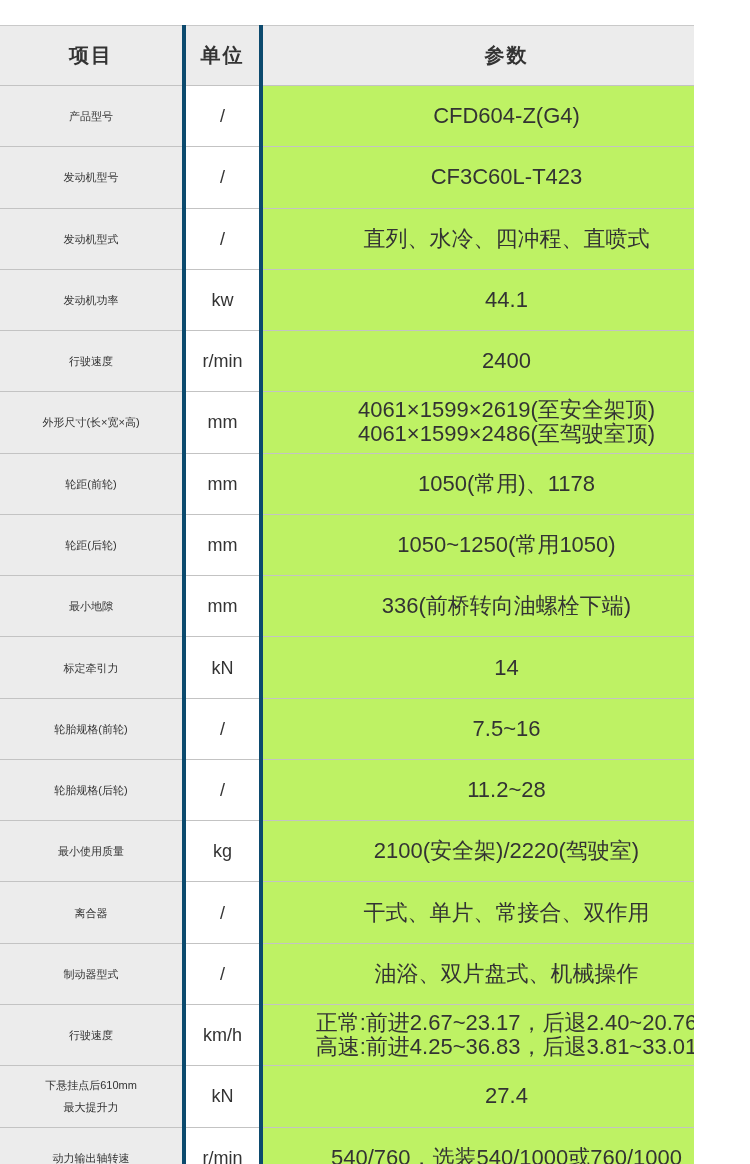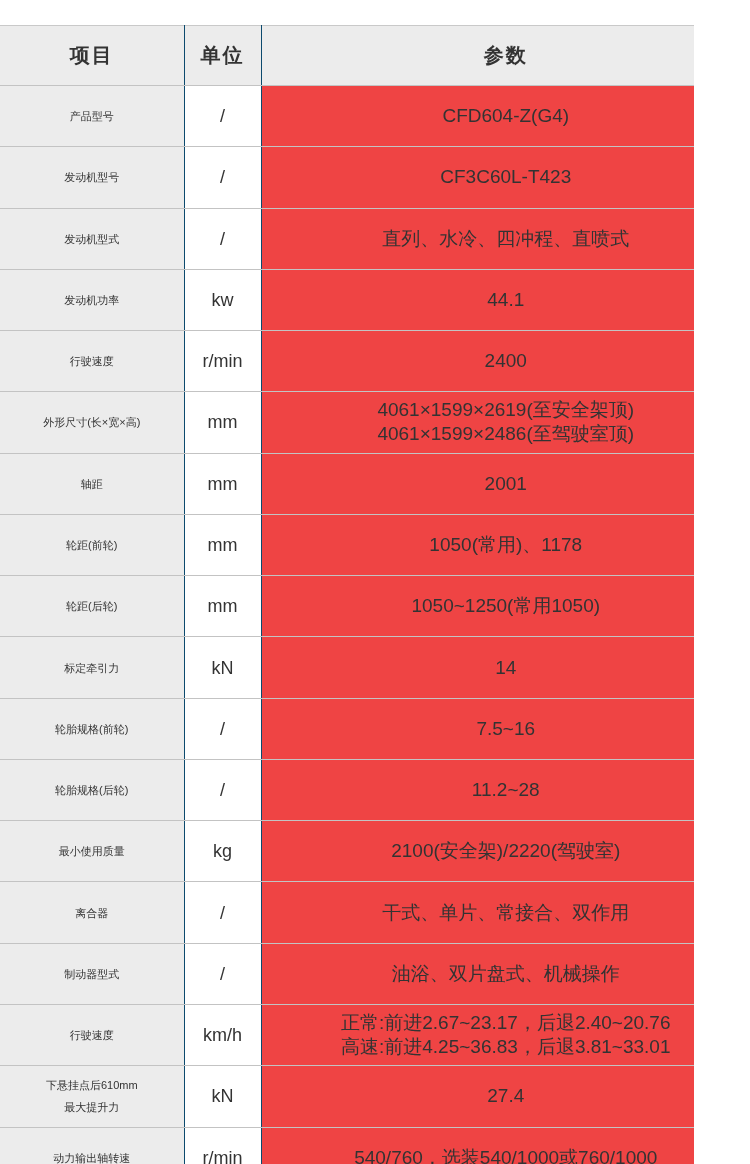--- a/index.html
+++ b/index.html
@@ -28,43 +28,43 @@
     padding: 0 4px;
     text-align: center;
     vertical-align: middle;
     color: #333333;
     white-space: pre-line;
     overflow: hidden;
   }
   
   table.spec-table th + th,
   table.spec-table td + td {
-    border-left: 1px solid #0c4a6e;
+    border-left: 4px solid #0c4a6e;
   }
   thead tr { height: 60px; }
   tbody tr { height: 55.2px; }
   th {
     background: #ececec;
     font-size: 20px;
     font-weight: bold;
     letter-spacing: 2px;
   }
   td.item {
     background: #ececec;
     font-size: 11px;
     line-height: 22px;
   }
   td.unit {
     background: #ffffff;
     font-size: 18px;
     line-height: 22px;
   }
   td.value {
-    background: #ef4444;
-    font-size: 19px;
+    background: #bef264;
+    font-size: 22px;
     line-height: 24px;
   }
 </style>
 </head>
 <body>
 
 <div class="page">
   <table class="spec-table">
     <colgroup>
       <col style="width:184px">
@@ -104,33 +104,33 @@
         <td class="unit">r/min</td>
         <td class="value">2400</td>
       </tr>
       <tr>
         <td class="item">外形尺寸(长×宽×高)</td>
         <td class="unit">mm</td>
         <td class="value">4061×1599×2619(至安全架顶)
 4061×1599×2486(至驾驶室顶)</td>
       </tr>
       <tr>
-        <td class="item">轴距</td>
-        <td class="unit">mm</td>
-        <td class="value">2001</td>
-      </tr>
-      <tr>
         <td class="item">轮距(前轮)</td>
         <td class="unit">mm</td>
         <td class="value">1050(常用)、1178</td>
       </tr>
       <tr>
         <td class="item">轮距(后轮)</td>
         <td class="unit">mm</td>
         <td class="value">1050~1250(常用1050)</td>
+      </tr>
+      <tr>
+        <td class="item">最小地隙</td>
+        <td class="unit">mm</td>
+        <td class="value">336(前桥转向油螺栓下端)</td>
       </tr>
       <tr>
         <td class="item">标定牵引力</td>
         <td class="unit">kN</td>
         <td class="value">14</td>
       </tr>
       <tr>
         <td class="item">轮胎规格(前轮)</td>
         <td class="unit">/</td>
         <td class="value">7.5~16</td>

